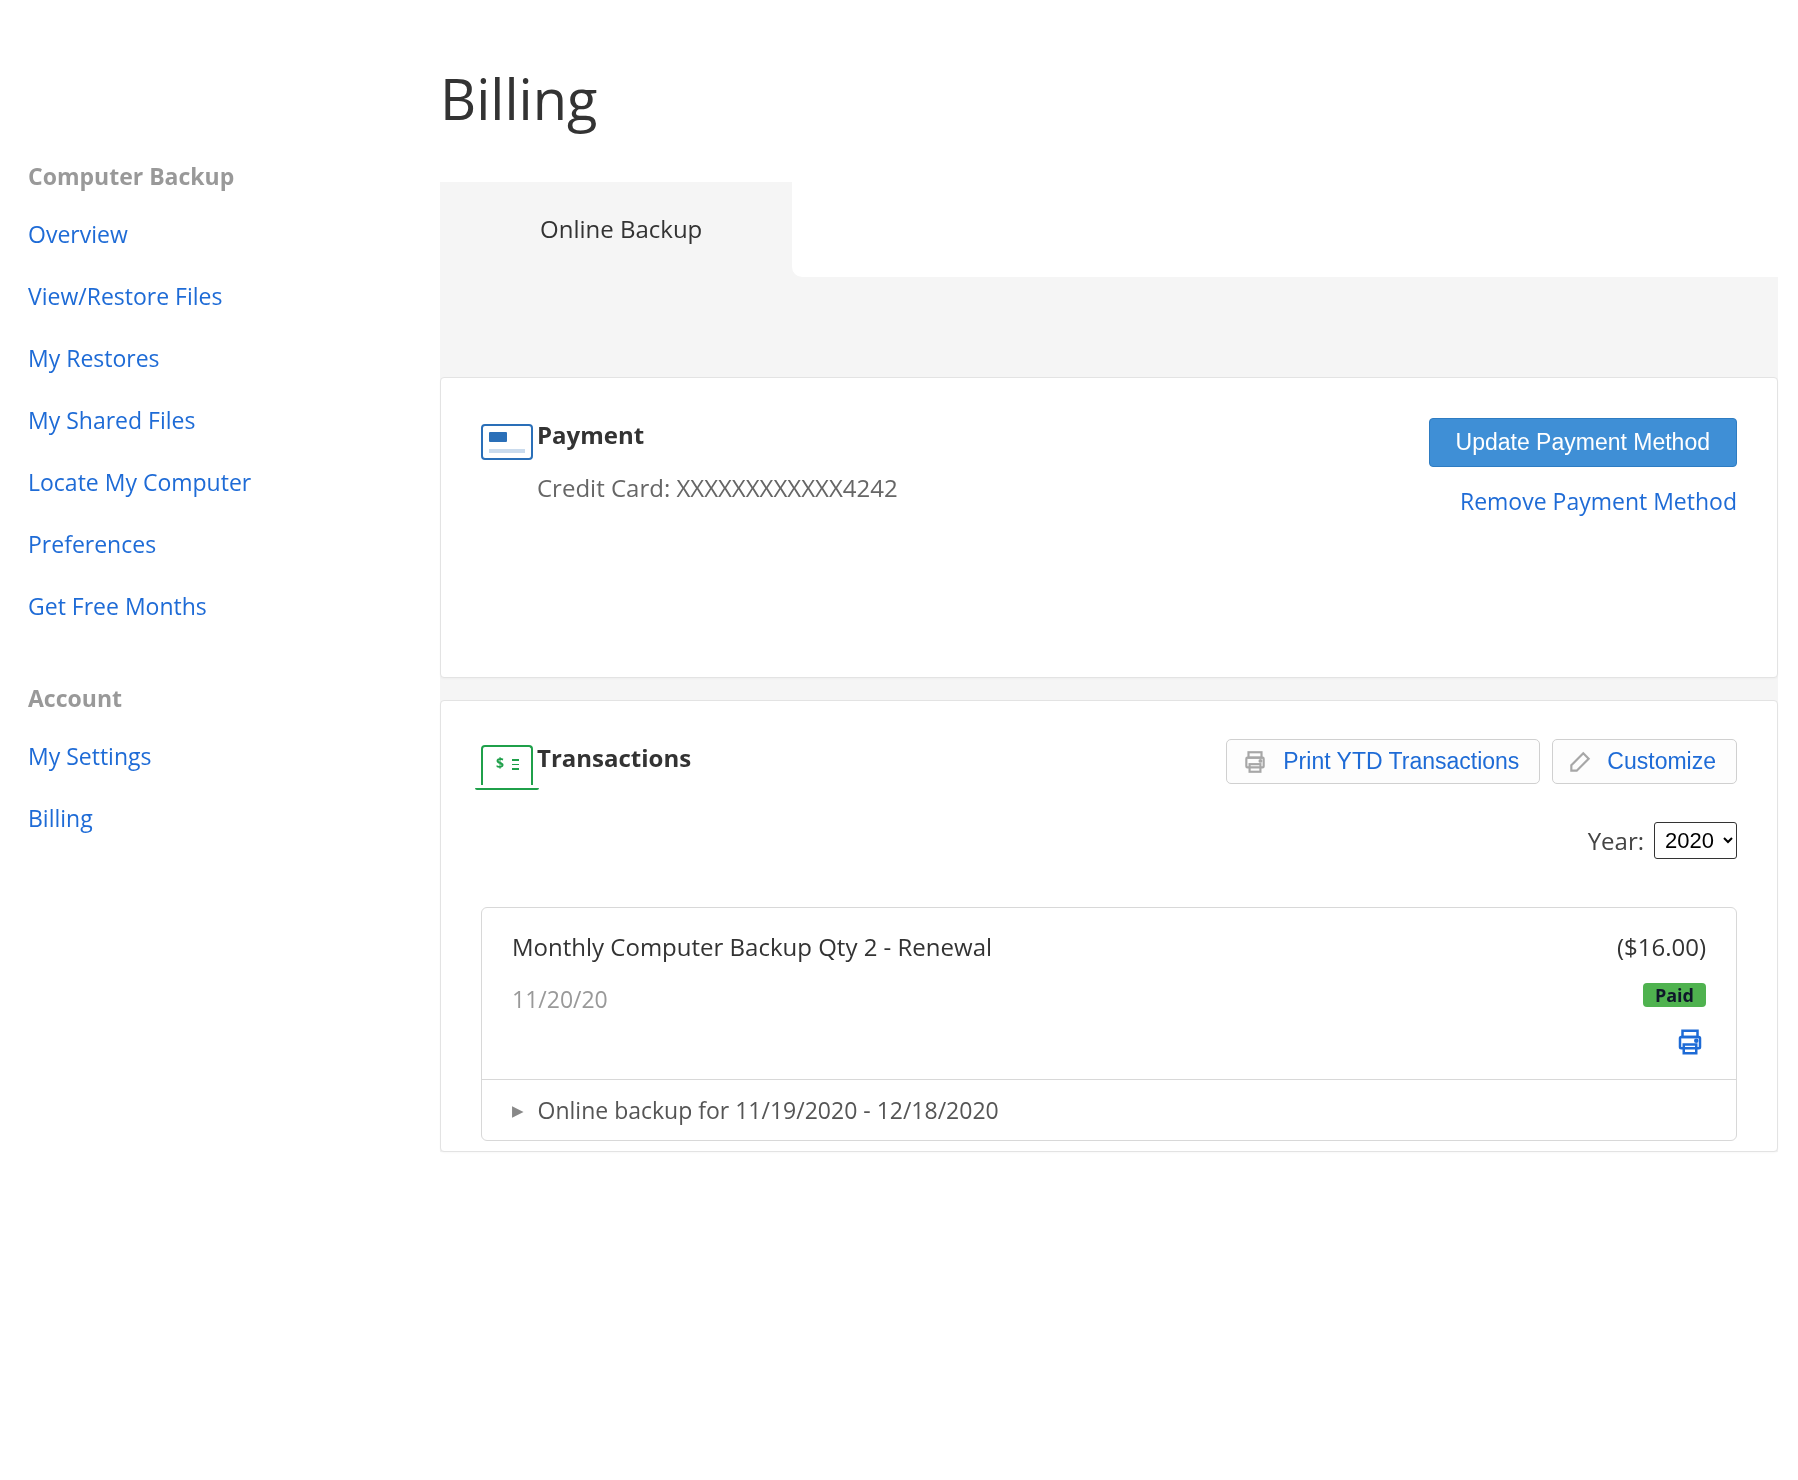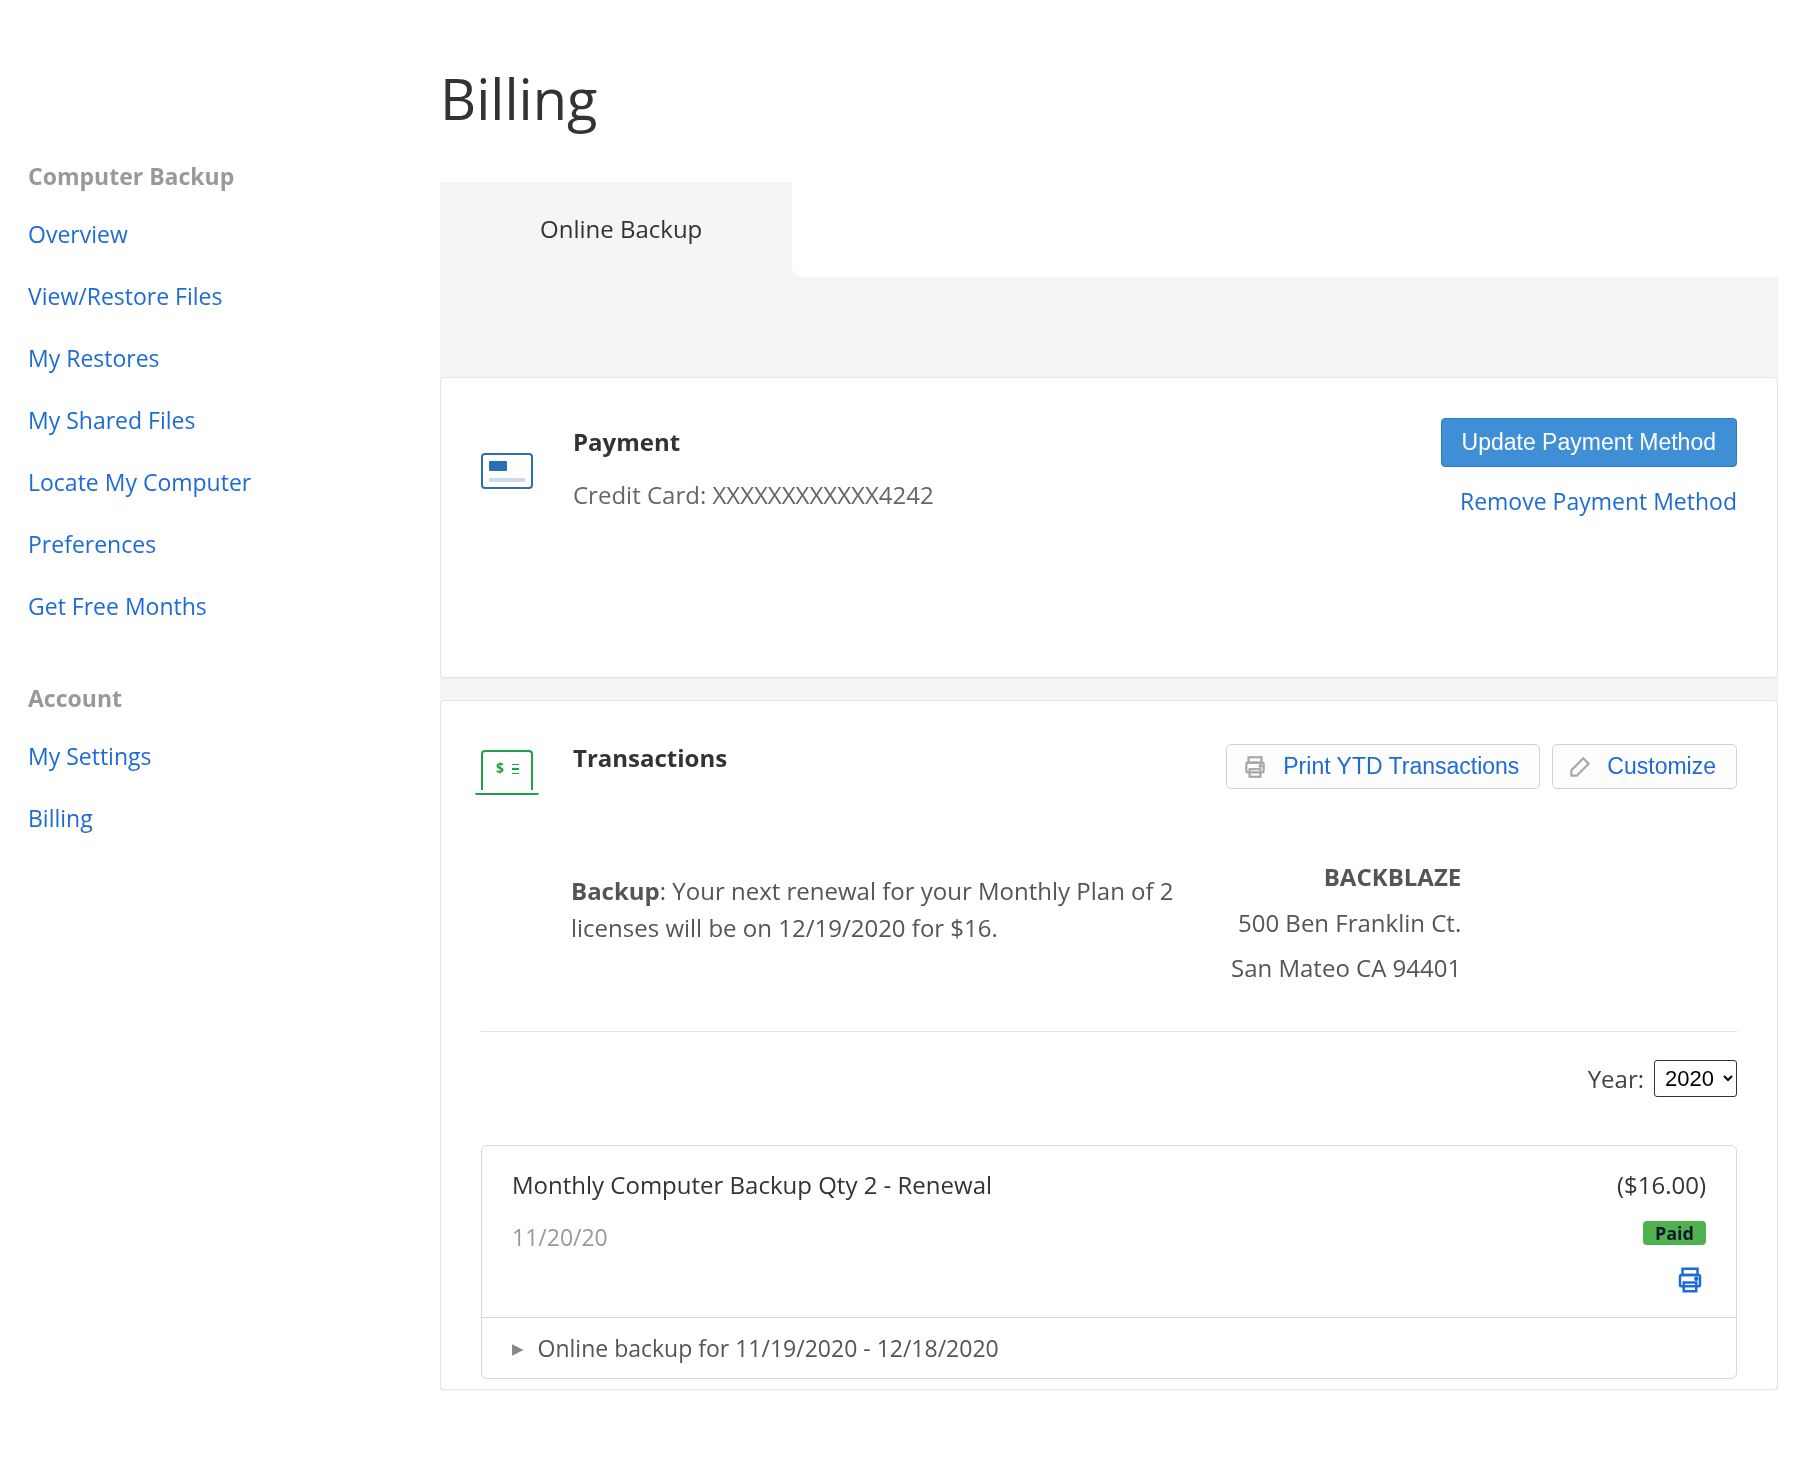--- a/index.html
+++ b/index.html
@@ -73,22 +73,21 @@
   .card {
     background: #fff;
     border: 1px solid #e3e3e3;
     border-radius: 4px;
     padding: 40px 40px;
     margin: 0 0 22px 0;
     box-shadow: 0 1px 2px rgba(0,0,0,0.03);
   }
   .card-header-row {
     display: flex;
-    align-items: center;
-    gap: 36px;
+    align-items: flex-start;
   }
   .card-icon-col {
     width: 56px;
     flex-shrink: 0;
     padding-top: 2px;
   }
   .card-body-col { flex: 1; }
   .card-actions-col {
     flex-shrink: 0;
     display: flex;
@@ -105,21 +104,21 @@
   .card-line {
     font-size: 24px;
     color: #666;
   }
   .btn-primary {
     background: #3a8cd6;
     background: #3f8fd6;
     color: #fff;
     border: 1px solid #2e7cc2;
     border-radius: 4px;
-    padding: 10px 20px;
+    padding: 10px 26px;
     font-size: 23px;
     cursor: pointer;
   }
   .link {
     color: #1e6bd6;
     font-size: 23px;
     cursor: pointer;
     margin-left: 10px;
   }
 
@@ -374,30 +373,20 @@
               </button>
               <button class="btn-outline">
                 <svg class="icon-pencil" width="26" height="26" viewBox="0 0 24 24" fill="none" stroke="currentColor" stroke-width="2">
                     <path d="M15 4l5 5L9 20H4v-5L15 4z"></path>
                   </svg>
                 <span>Customize</span>
               </button>
             </div>
           </div>
 
-          <div class="info-row">
-            <div class="info-left">
-              <b>Backup</b><span>:  Your next renewal for your Monthly Plan of 2 licenses will be on 12/19/2020 for $16.</span>
-            </div>
-            <div class="info-right">
-              <div class="company">BACKBLAZE</div>
-              <div>500 Ben Franklin Ct.</div>
-              <div>San Mateo CA 94401</div>
-            </div>
-          </div>
 
           <div class="year-row">
             <span>Year:</span>
             <select class="year-select">
               <option>2020</option>
             </select>
           </div>
 
           <div class="txn-card">
             <div class="txn-top">

